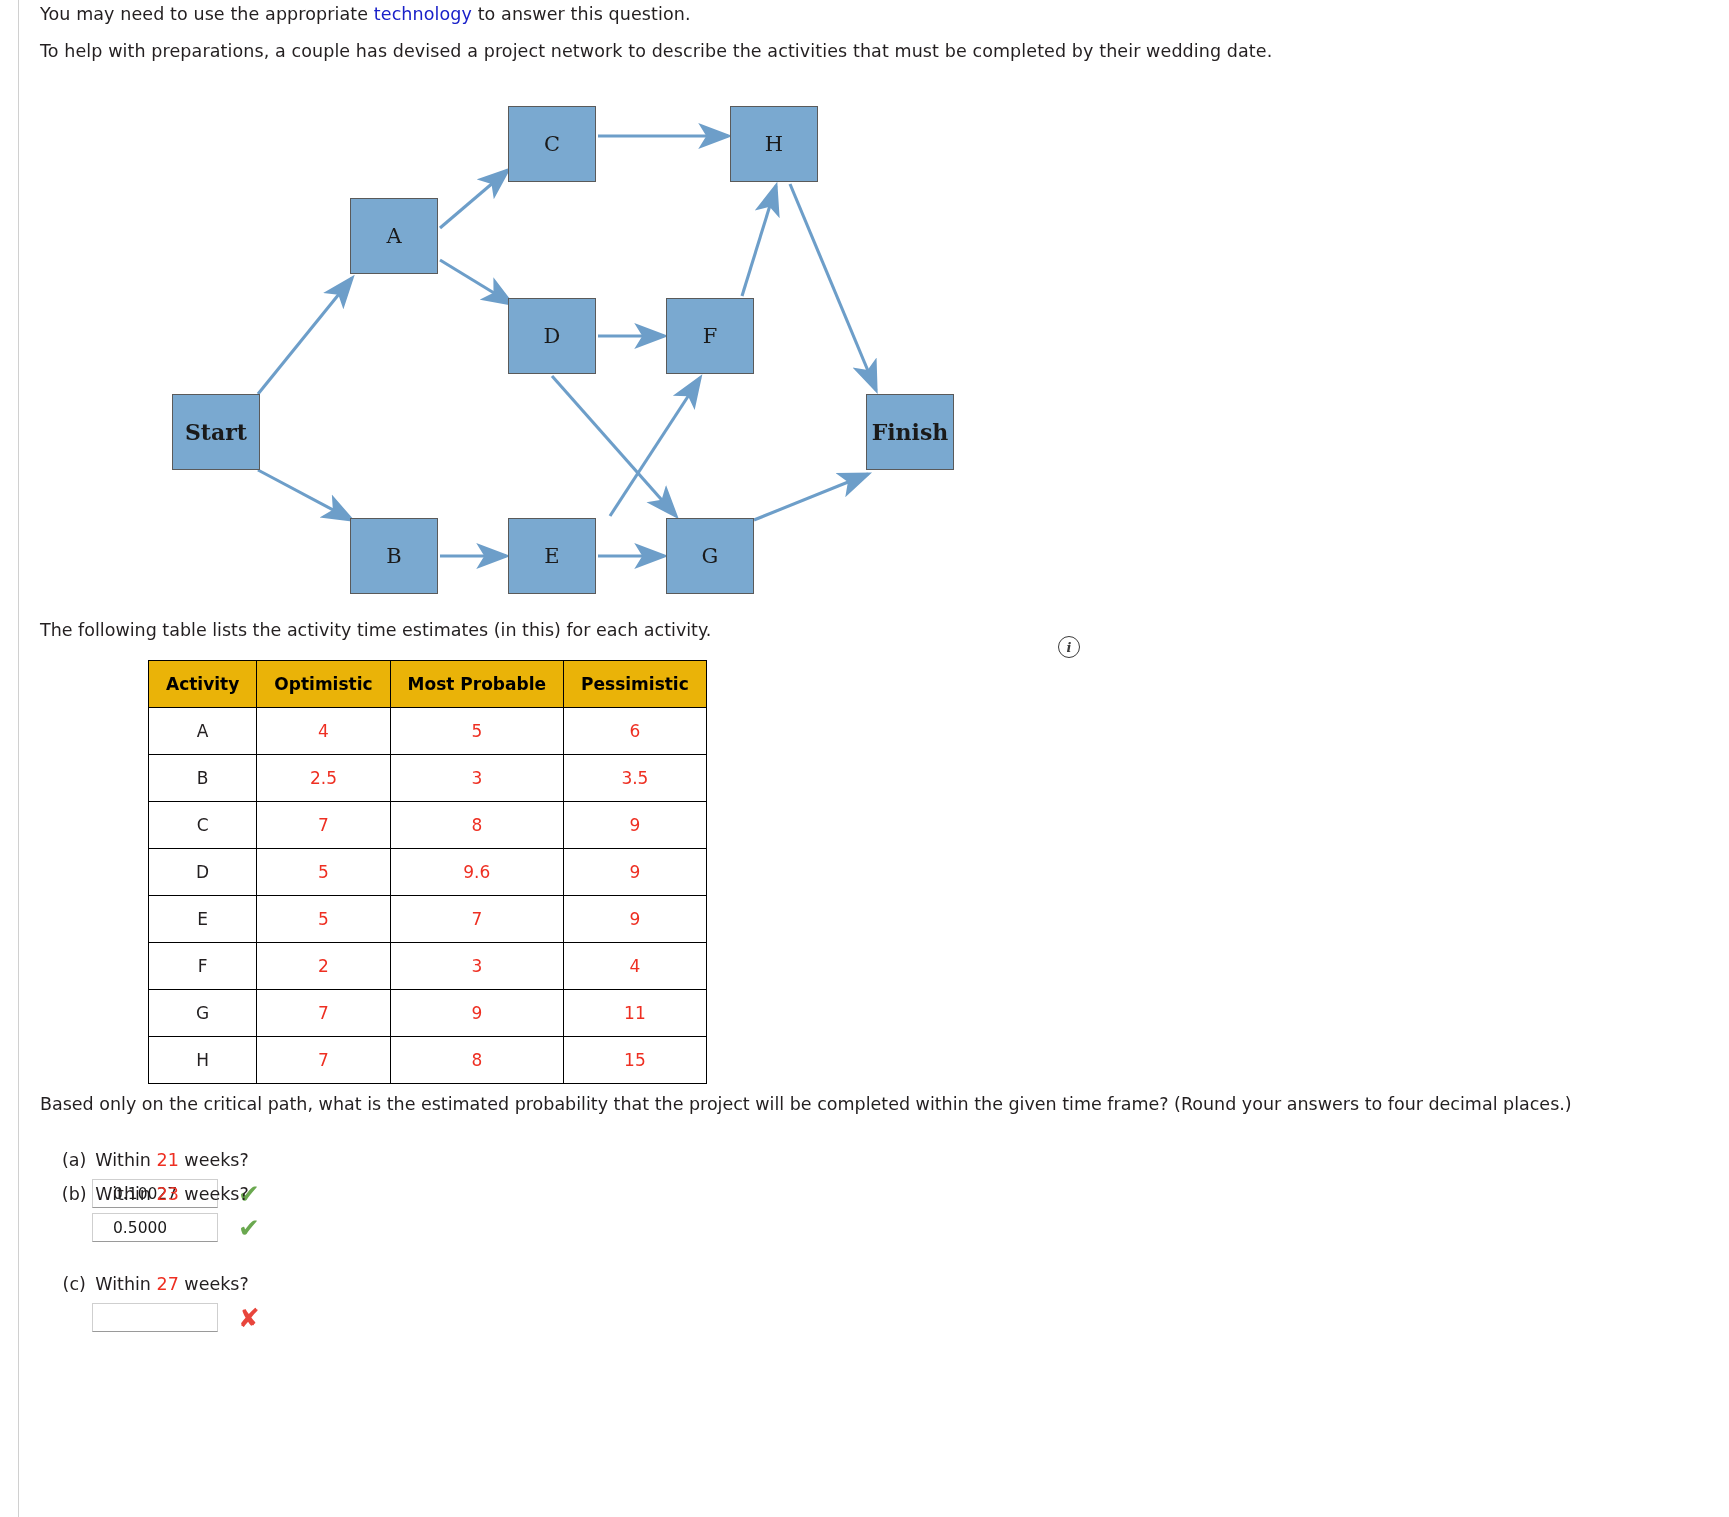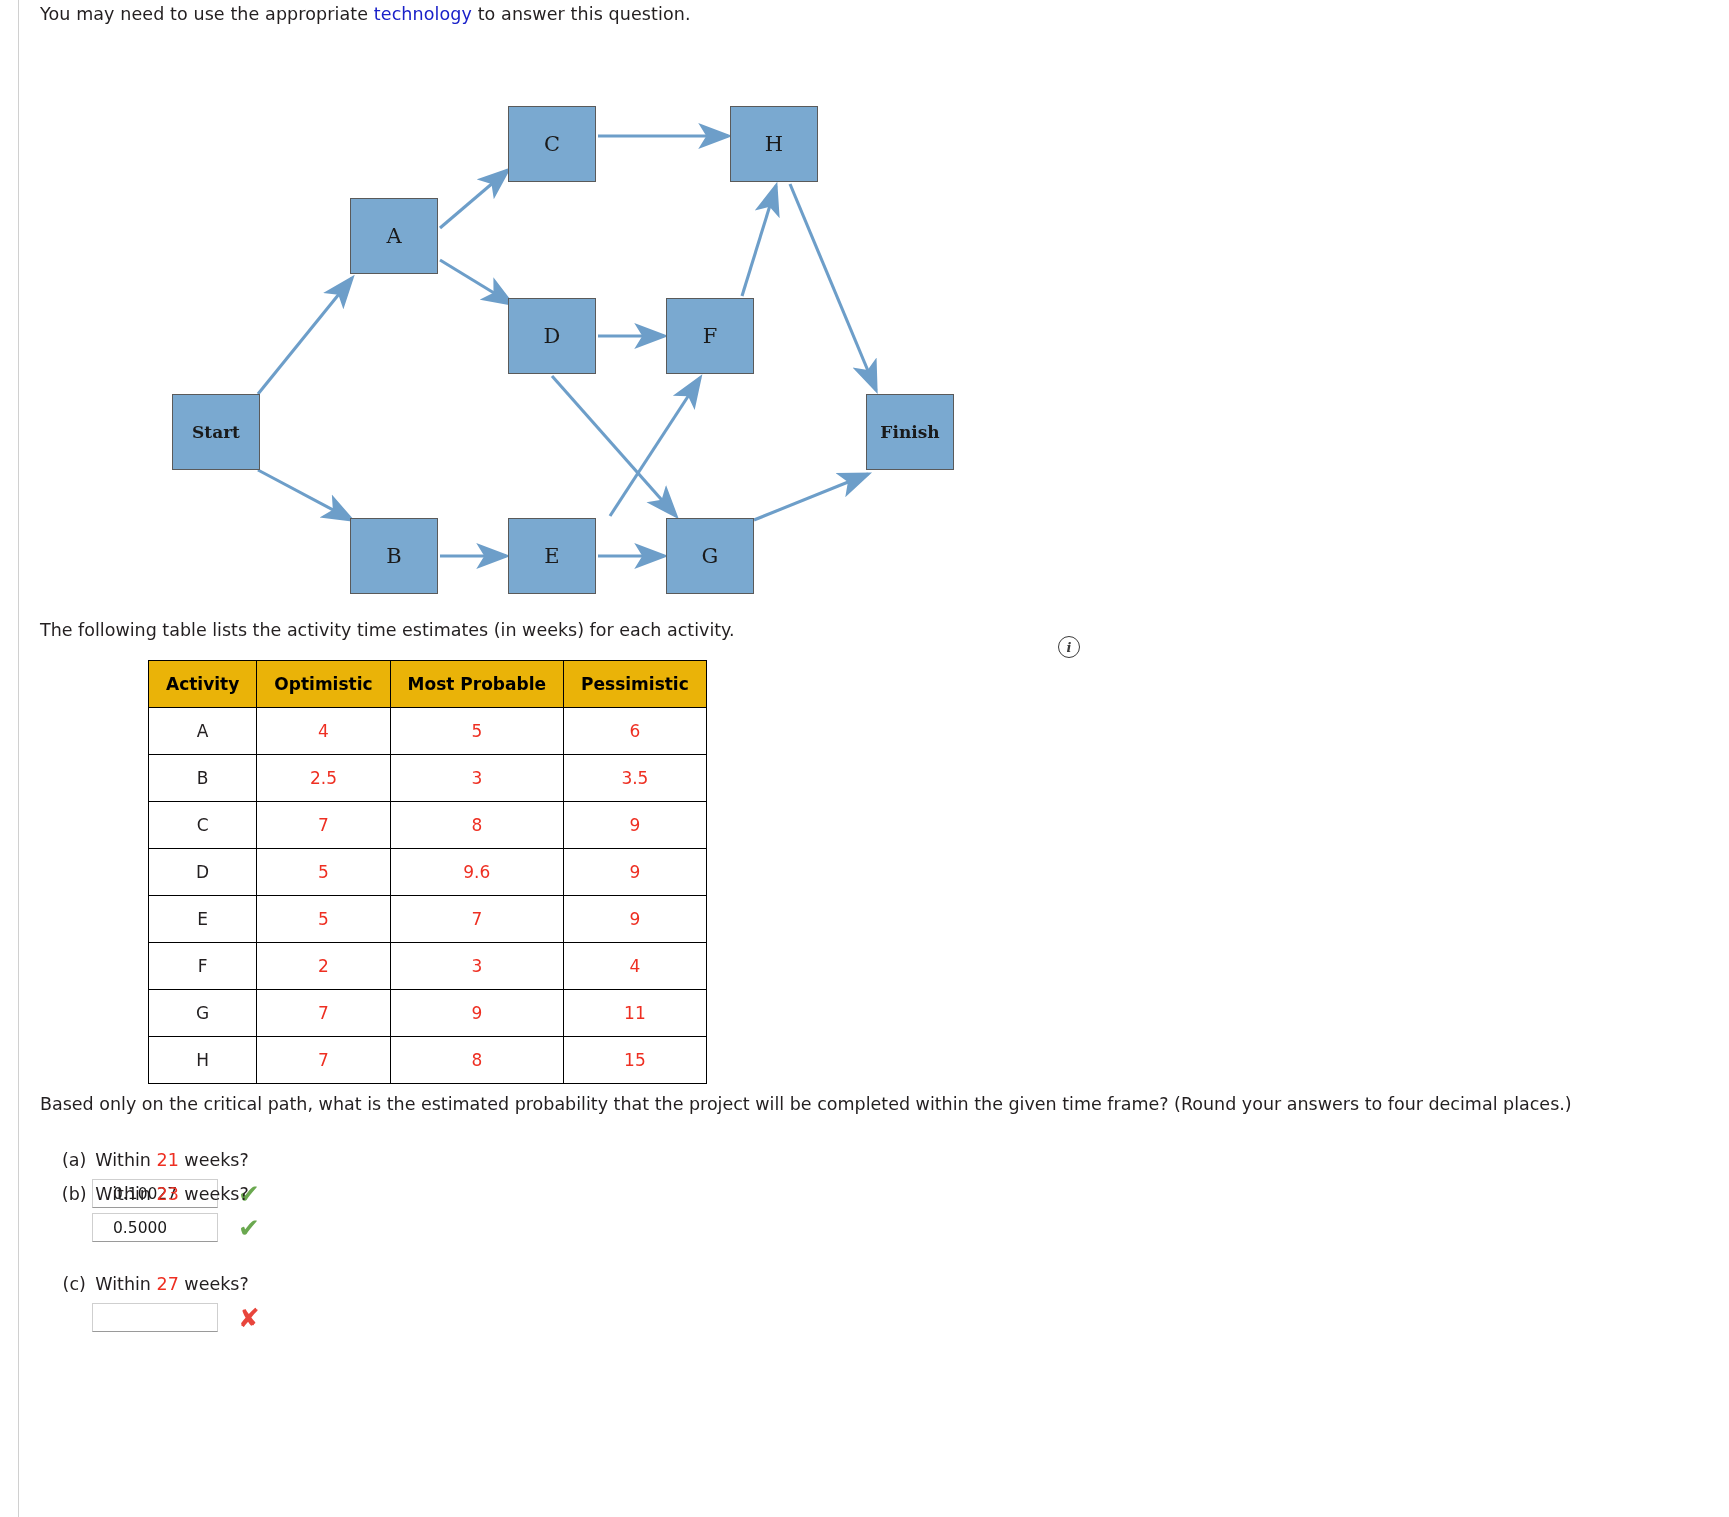--- a/index.html
+++ b/index.html
@@ -54,21 +54,21 @@
     background: #7aa9d0;
     border: 1.6px solid #5a5a5a;
     display: flex;
     align-items: center;
     justify-content: center;
     font-family: "DejaVu Serif", serif;
     font-size: 21px;
     color: #1a1a1a;
     z-index: 3;
   }
-  .node.word { font-weight: 700; font-size: 17px; }
+  .node.word { font-weight: 700; font-size: 22px; }
   .info-icon {
     position: absolute;
     left: 1058px; top: 636px;
     width: 22px; height: 22px;
     border: 1.7px solid #3b3b3b;
     border-radius: 50%;
     color: #3b3b3b;
     font-family: "DejaVu Serif", serif;
     font-style: italic;
     font-size: 13px;
@@ -166,20 +166,21 @@
 <body>
 
 <div class="left-rule"></div>
 
 <div class="page">
 
   <div class="intro-line" id="intro-1">
     <span>You may need to use the appropriate </span><a class="link" href="#">technology</a><span> to answer this question.</span>
   </div>
 
+  <div class="intro-line" id="intro-2">To help with preparations, a couple has devised a project network to describe the activities that must be completed by their wedding date.</div>
 
   <div class="diagram">
     <svg width="1120" height="530" style="position:absolute;left:0;top:0;z-index:1;">
       <defs>
         <marker id="ah" markerWidth="11" markerHeight="9" refX="9.6" refY="4.5" orient="auto" markerUnits="strokeWidth">
           <path d="M0,0.3 L11,4.5 L0,8.7 L2.6,4.5 Z" fill="#6d9ec9"></path>
         </marker>
       </defs>
       <g stroke="#6d9ec9" stroke-width="3.1" fill="none" marker-end="url(#ah)">
 
@@ -240,21 +241,21 @@
       </div>
     <div class="node word" style="left:866px;top:306px;width:88px;height:76px;">
         <span>Finish</span>
       </div>
   </div>
 
   <div class="info-icon">
       <span>i</span>
     </div>
 
-  <div class="para" id="para-table">The following table lists the activity time estimates (in weeks) for each activity.</div>
+  <div class="para" id="para-table">The following table lists the activity time estimates (in this) for each activity.</div>
 
   <table class="act">
     <thead>
       <tr>
         <th>Activity</th>
         <th>Optimistic</th>
         <th>Most Probable</th>
         <th>Pessimistic</th>
       </tr>
     </thead>

